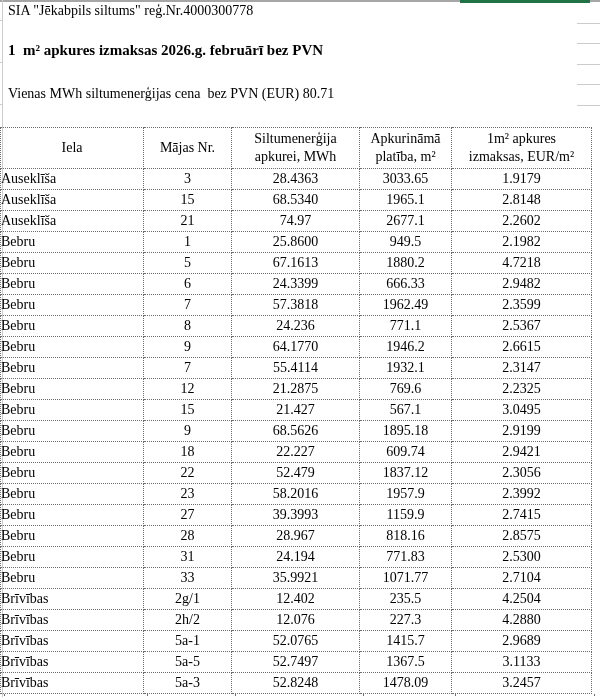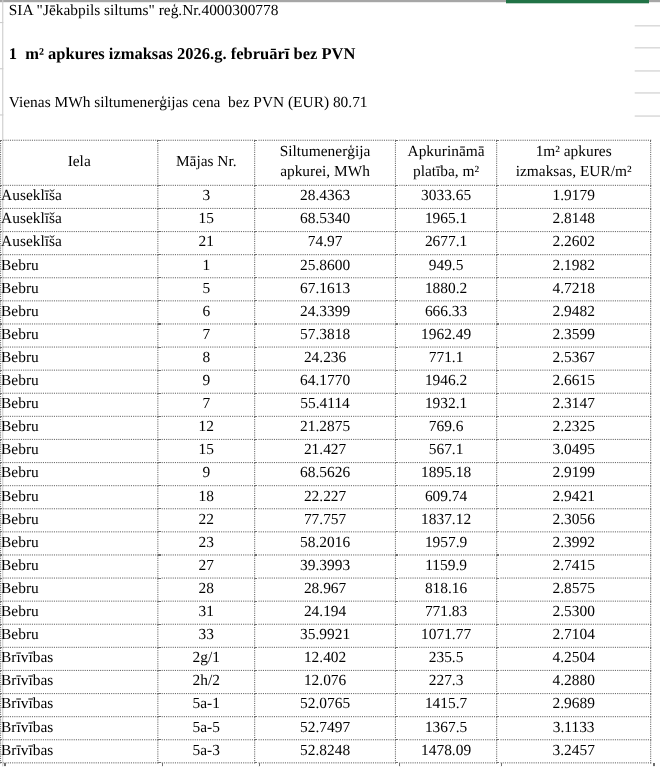--- a/index.html
+++ b/index.html
@@ -184,21 +184,21 @@
         <tr>
           <td class="cell-left">Bebru</td>
           <td class="cell-center">18</td>
           <td class="cell-center">22.227</td>
           <td class="cell-center">609.74</td>
           <td class="cell-center">2.9421</td>
         </tr>
         <tr>
           <td class="cell-left">Bebru</td>
           <td class="cell-center">22</td>
-          <td class="cell-center">77.757</td>
+          <td class="cell-center">52.479</td>
           <td class="cell-center">1837.12</td>
           <td class="cell-center">2.3056</td>
         </tr>
         <tr>
           <td class="cell-left">Bebru</td>
           <td class="cell-center">23</td>
           <td class="cell-center">58.2016</td>
           <td class="cell-center">1957.9</td>
           <td class="cell-center">2.3992</td>
         </tr>

